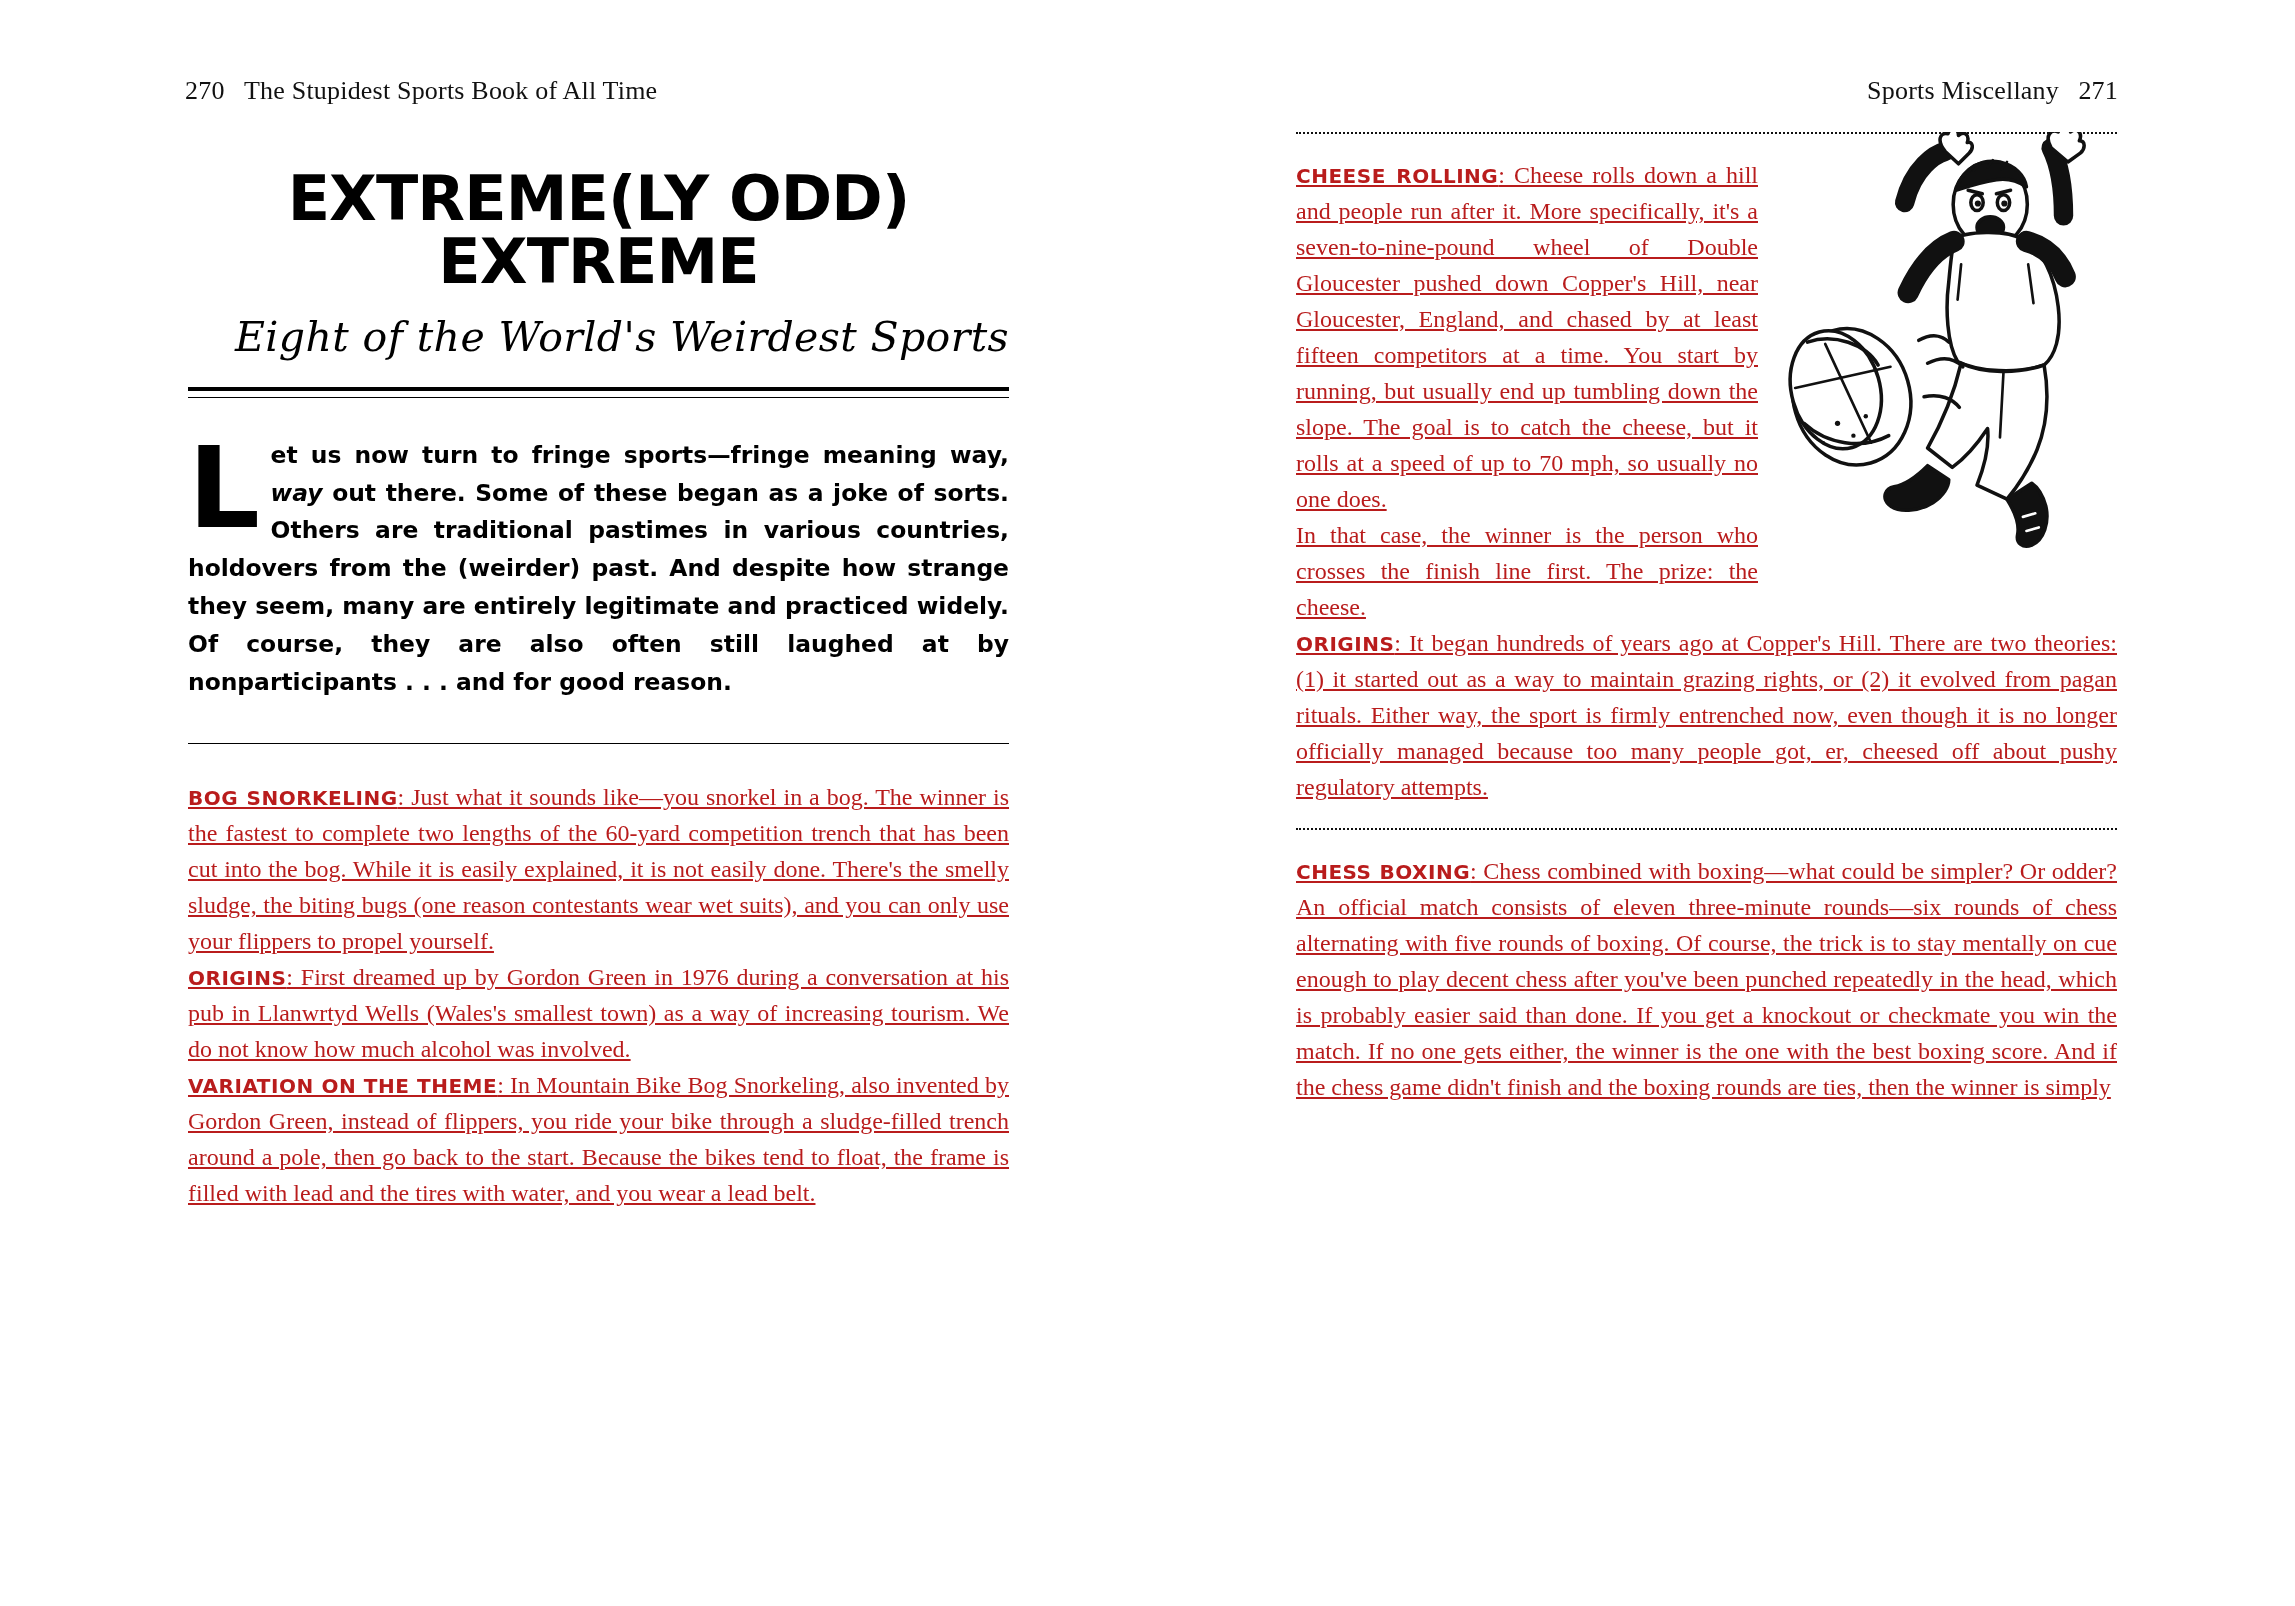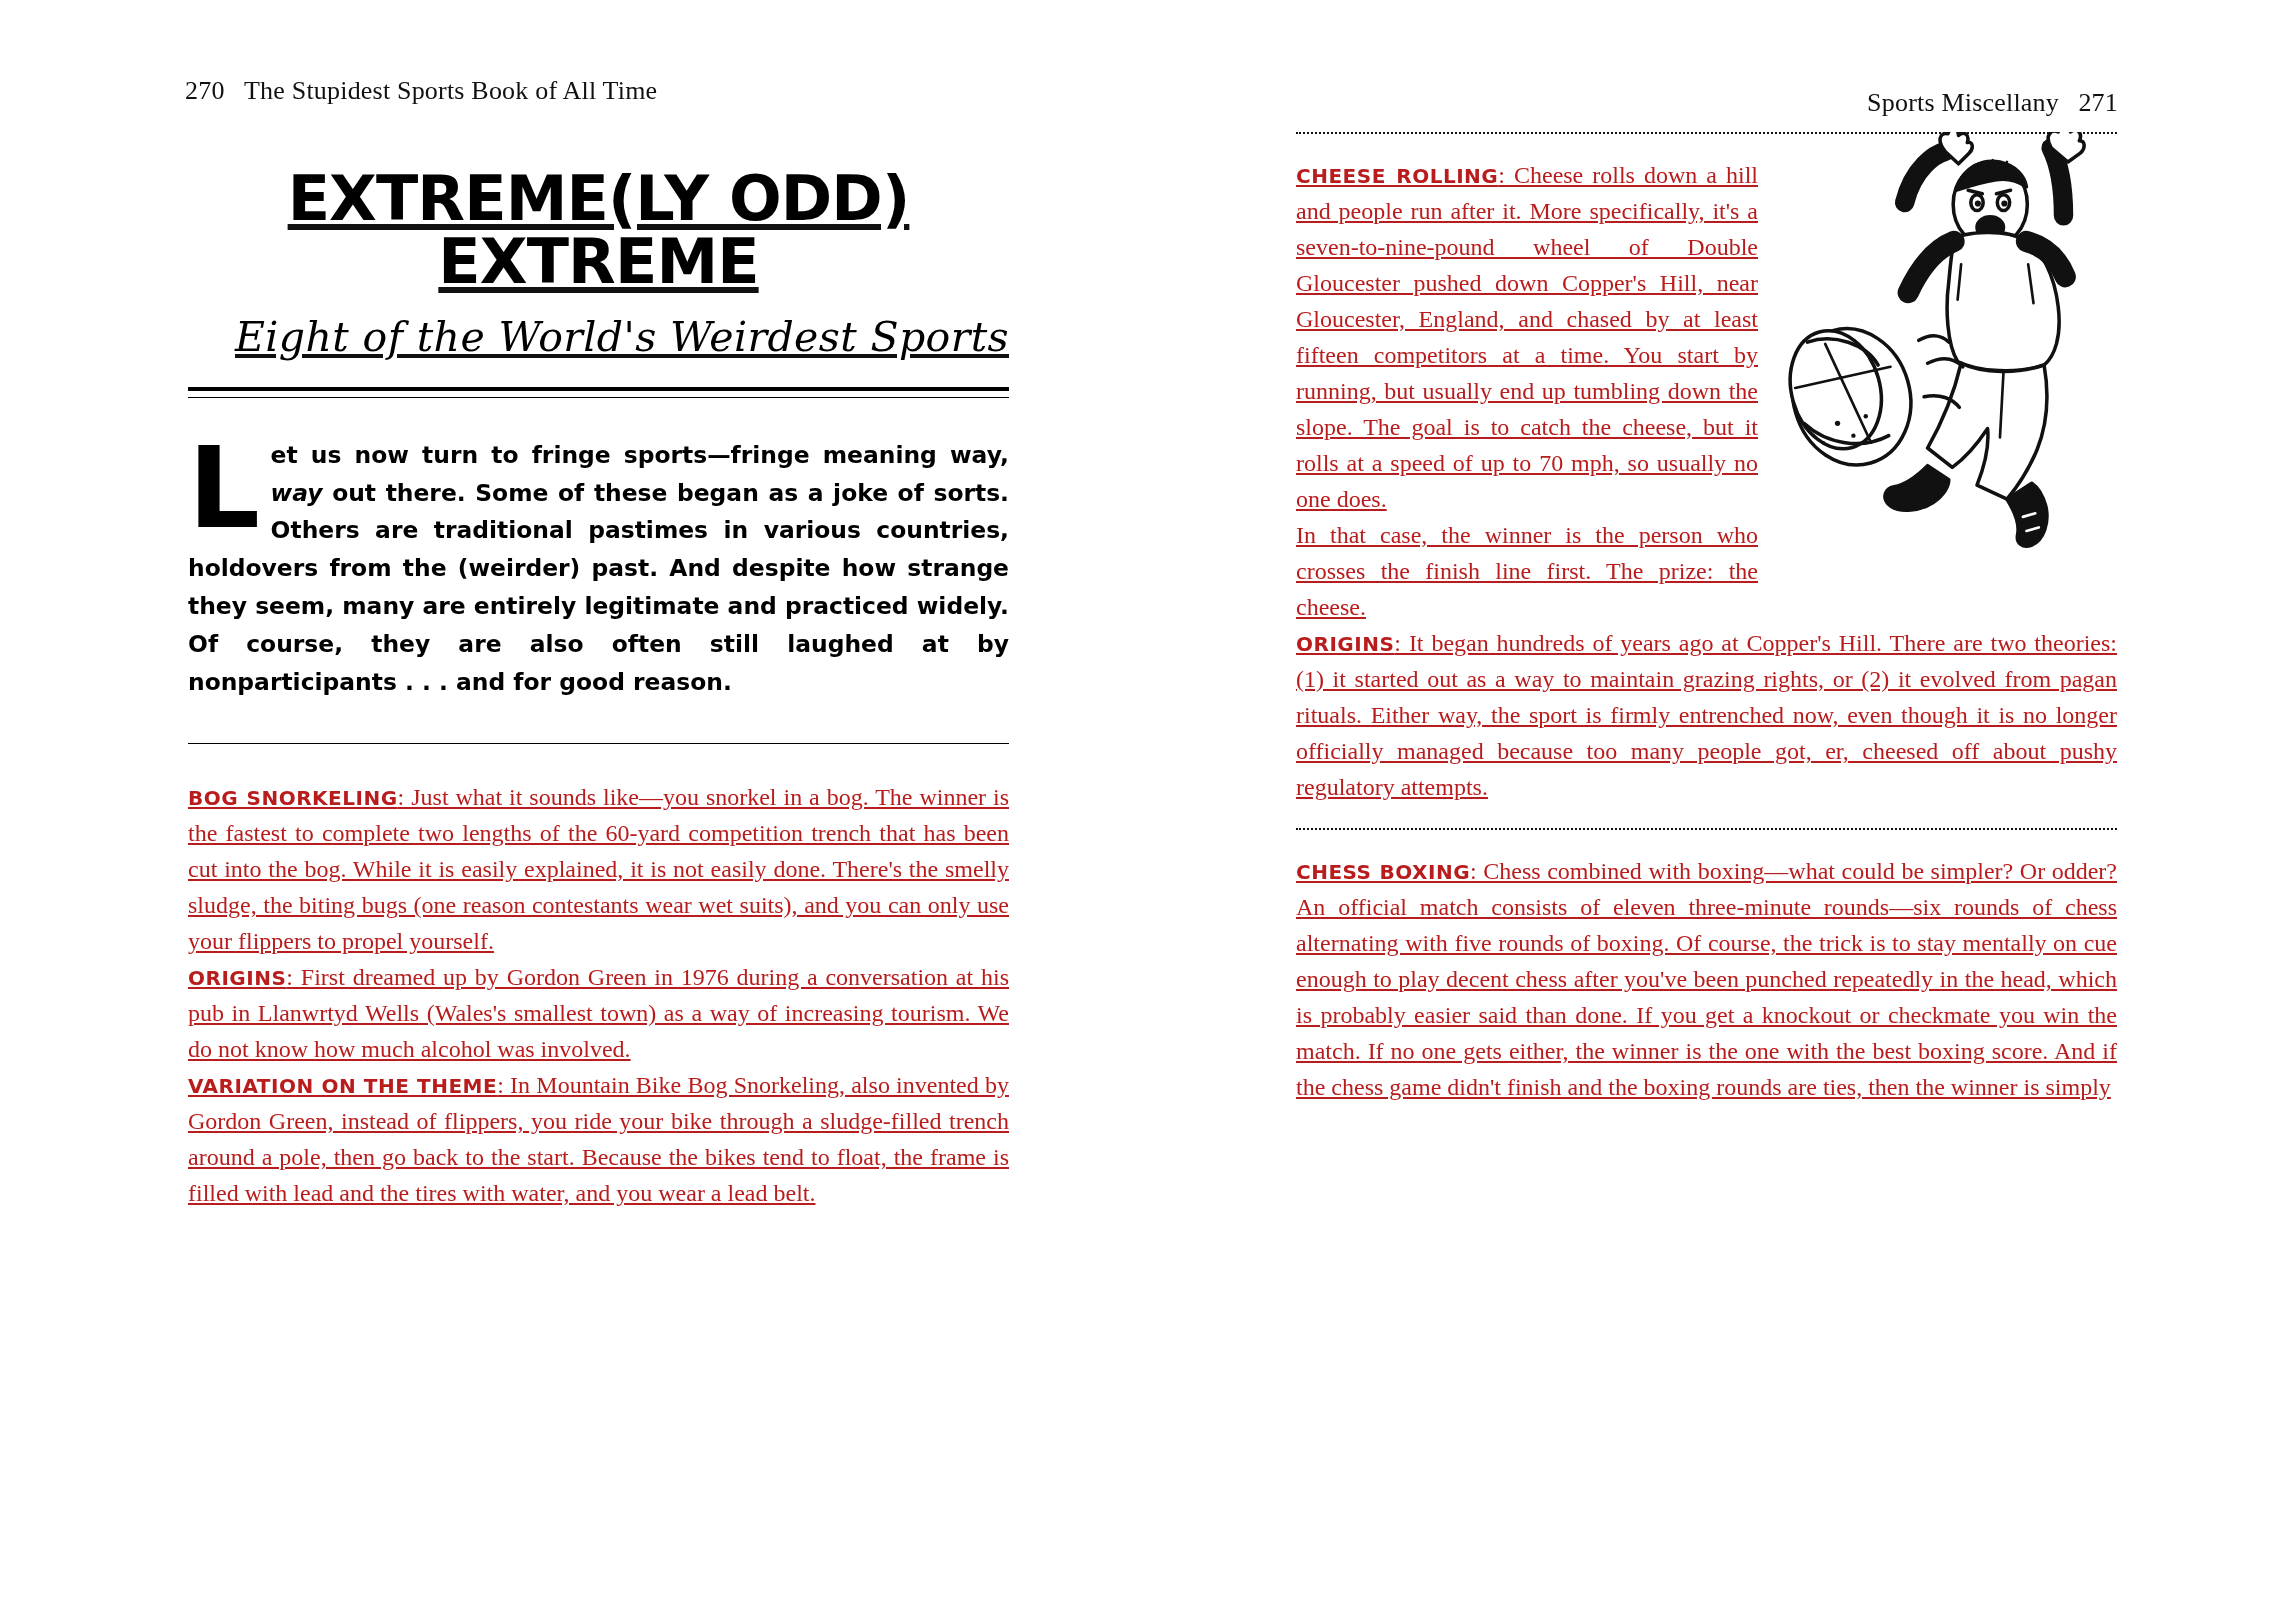--- a/index.html
+++ b/index.html
@@ -25,38 +25,37 @@
   .runhead {
     position: absolute;
     top: 76px;
     font-family: Liberation Serif, serif;
     font-size: 26px;
     letter-spacing: 0.2px;
     color: #111;
     white-space: nowrap;
   }
   .runhead-left { left: 185px; }
-  .runhead-right { right: 177px; text-align: center; margin-top: 12px; }
+  .runhead-right { right: 177px; text-align: center; }
   .runhead .folio { font-weight: normal; }
   .runhead .gap { display: inline-block; width: 19.4px; }
 
   
   .col {
     position: absolute;
     top: 132px;
     width: 821px;
   }
   .col-left { left: 188px; }
   .col-right { left: 1296px; }
 
   
   .title-block {
     text-align: center;
     margin: 35px 0 16px 0;
-    text-decoration: underline;
   }
   .title-main {
     font-family: "DejaVu Sans", sans-serif;
     font-weight: bold;
     font-size: 62px;
     line-height: 1.02;
     letter-spacing: -0.9px;
     color: #000;
     text-align: center;
     margin: 0 auto;

